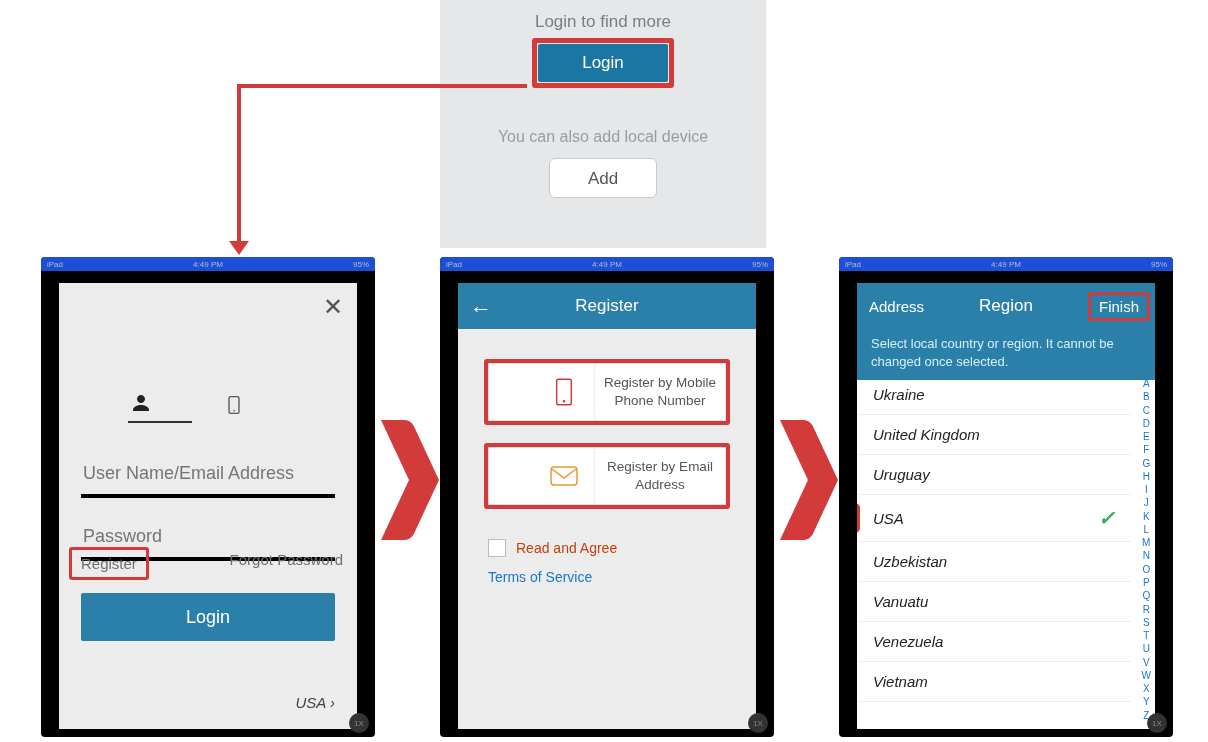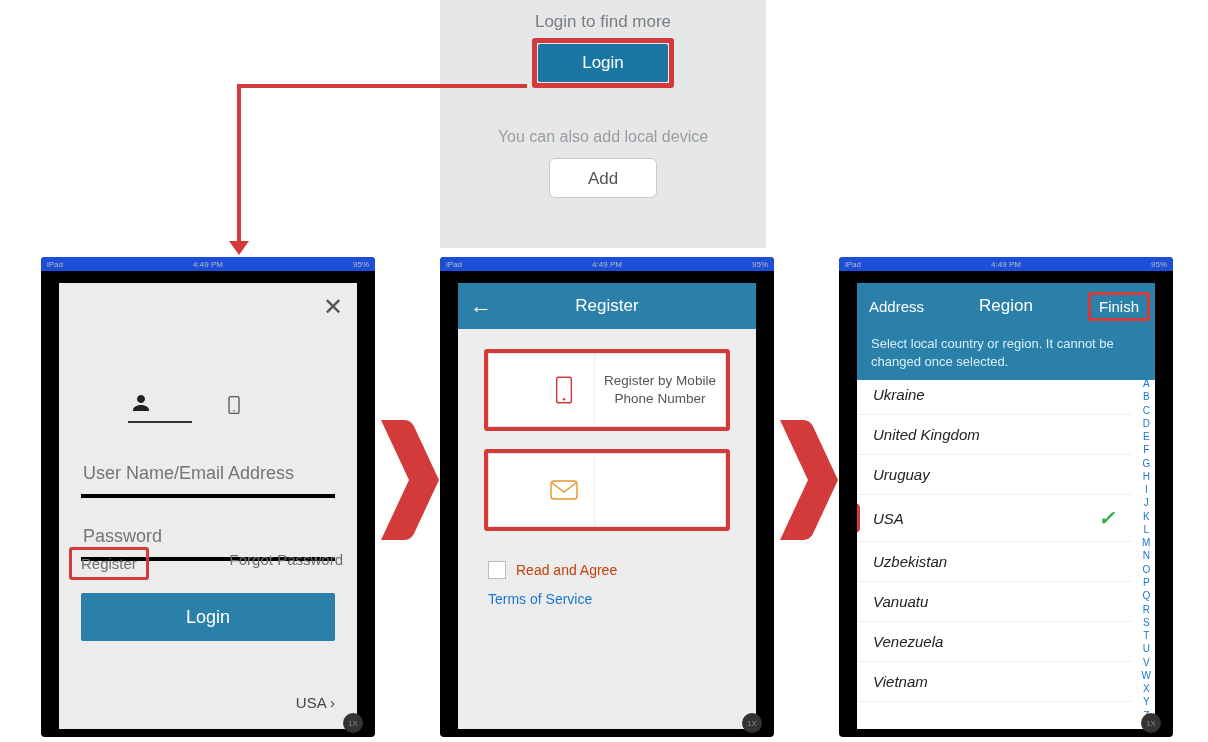--- a/index.html
+++ b/index.html
@@ -59,21 +59,21 @@
     border-radius:4px;
     overflow:hidden;
   }
   .phone .statusbar {
     height:14px; background:#1d4ed8; color:#bbb; font-size:8px;
     display:flex; justify-content:space-between; align-items:center;
     padding:0 6px;
   }
   .phone .statusbar .center { position:absolute; left:0; right:0; text-align:center; }
   .phone .fab {
-    position:absolute; right:12px; bottom:4px;
+    position:absolute; right:6px; bottom:4px;
     width:20px; height:20px; border-radius:50%;
     background:#333; color:#888; font-size:8px;
     display:flex; align-items:center; justify-content:center;
   }
 
   .phone1 { left:41px; }
   .phone2 { left:440px; }
   .phone3 { left:839px; }
 
   
@@ -108,37 +108,37 @@
               display:flex; justify-content:space-between; font-size:15px; color:#6f6f6f; }
   .p1-register { position:relative; padding:4px 8px; }
   .p1-register .hl { position:absolute; left:-4px; top:-4px; right:-4px; bottom:-4px;
                      border:3px solid #d33a3a; border-radius:3px; }
   .p1-login-btn {
     position:absolute; left:22px; right:22px; top:310px;
     height:48px; line-height:48px; text-align:center;
     background:#2b80aa; color:#fff; font-size:18px; border-radius:2px;
   }
   .p1-country {
-    position:absolute; right:22px; bottom:18px; font-size:15px; color:#444;
+    position:absolute; right:22px; bottom:18px; font-size:15px; color:#444;font-style:italic;
   }
 
   
   .reg-screen {
     position:absolute; left:18px; right:18px; top:26px; bottom:8px;
     background:#ececec;
   }
   .reg-header {
     height:46px; background:#2b80aa; color:#fff;
     display:flex; align-items:center; justify-content:center;
     position:relative; font-size:17px;
   }
   .reg-back { position:absolute; left:12px; font-size:22px; cursor:pointer; }
   .reg-option {
     background:#fff; border:1px solid #e0e0e0;
-    margin:24px 30px 0 30px; height:74px;
+    margin:34px 30px 0 30px; height:58px;
     display:flex; align-items:center;
     position:relative;
     padding-left:44px;
   }
   .reg-option + .reg-option { margin-top:26px; }
   .reg-icon { width:62px; display:flex; align-items:center; justify-content:center; border-right:1px solid #eee; height:100%; }
   .reg-label { flex:1; text-align:center; font-size:13.5px; color:#555; line-height:1.3; padding:0 8px; }
   .reg-option .hl { position:absolute; left:-5px; right:-5px; top:-5px; bottom:-5px;
                     border:4px solid #d33a3a; border-radius:3px; pointer-events:none; }
   .reg-agree { margin:34px 30px 0 30px; display:flex; align-items:center; font-size:14px; color:#c2410c; }
@@ -277,20 +277,21 @@
       <span class="hl"></span>
     </div>
 
     <div class="reg-option">
       <span class="reg-icon">
         <svg width="28" height="20" viewBox="0 0 28 20">
             <rect x="1" y="1" width="26" height="18" rx="3" fill="none" stroke="#e59b2e" stroke-width="1.5"></rect>
             <path d="M2 3l12 9 12-9" fill="none" stroke="#e59b2e" stroke-width="1.5"></path>
           </svg>
       </span>
+      <span class="reg-label">Register by Email Address</span>
       <span class="hl"></span>
     </div>
 
     <div class="reg-agree">
       <span class="reg-checkbox"></span>
       <span>Read and Agree</span>
     </div>
     <div class="reg-tos">Terms of Service</div>
   </div>
   <div class="fab">1X</div>

